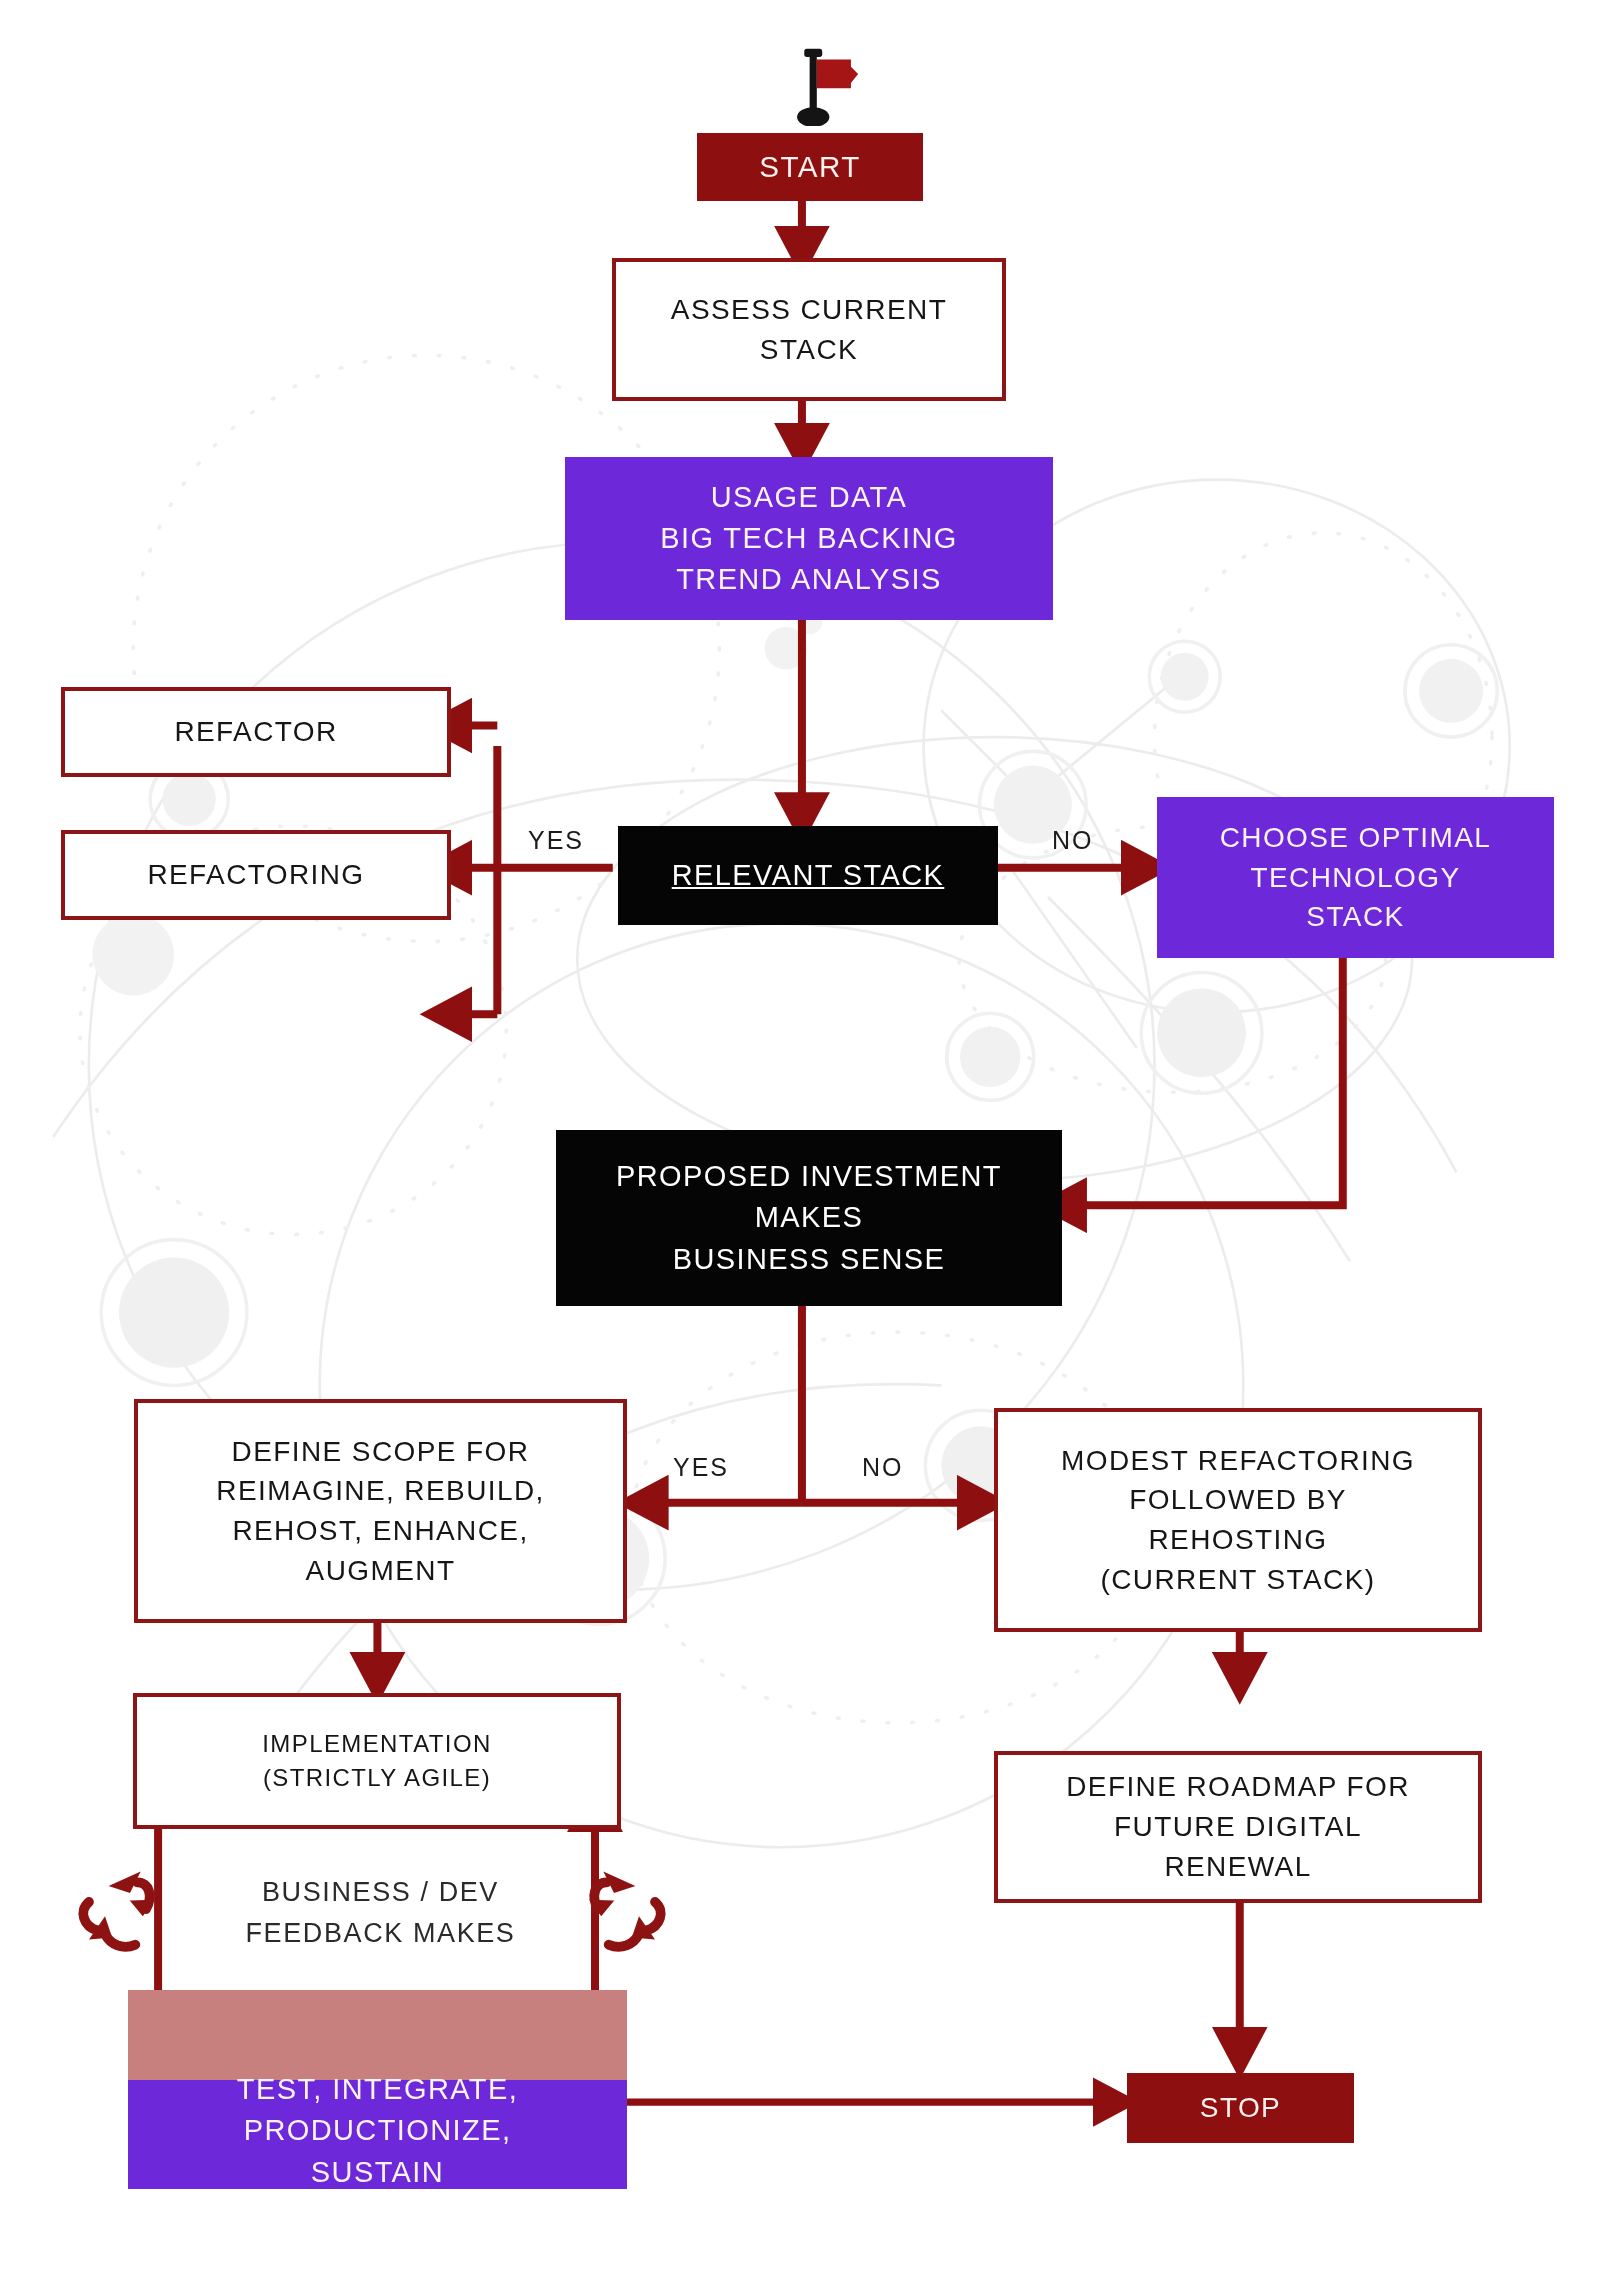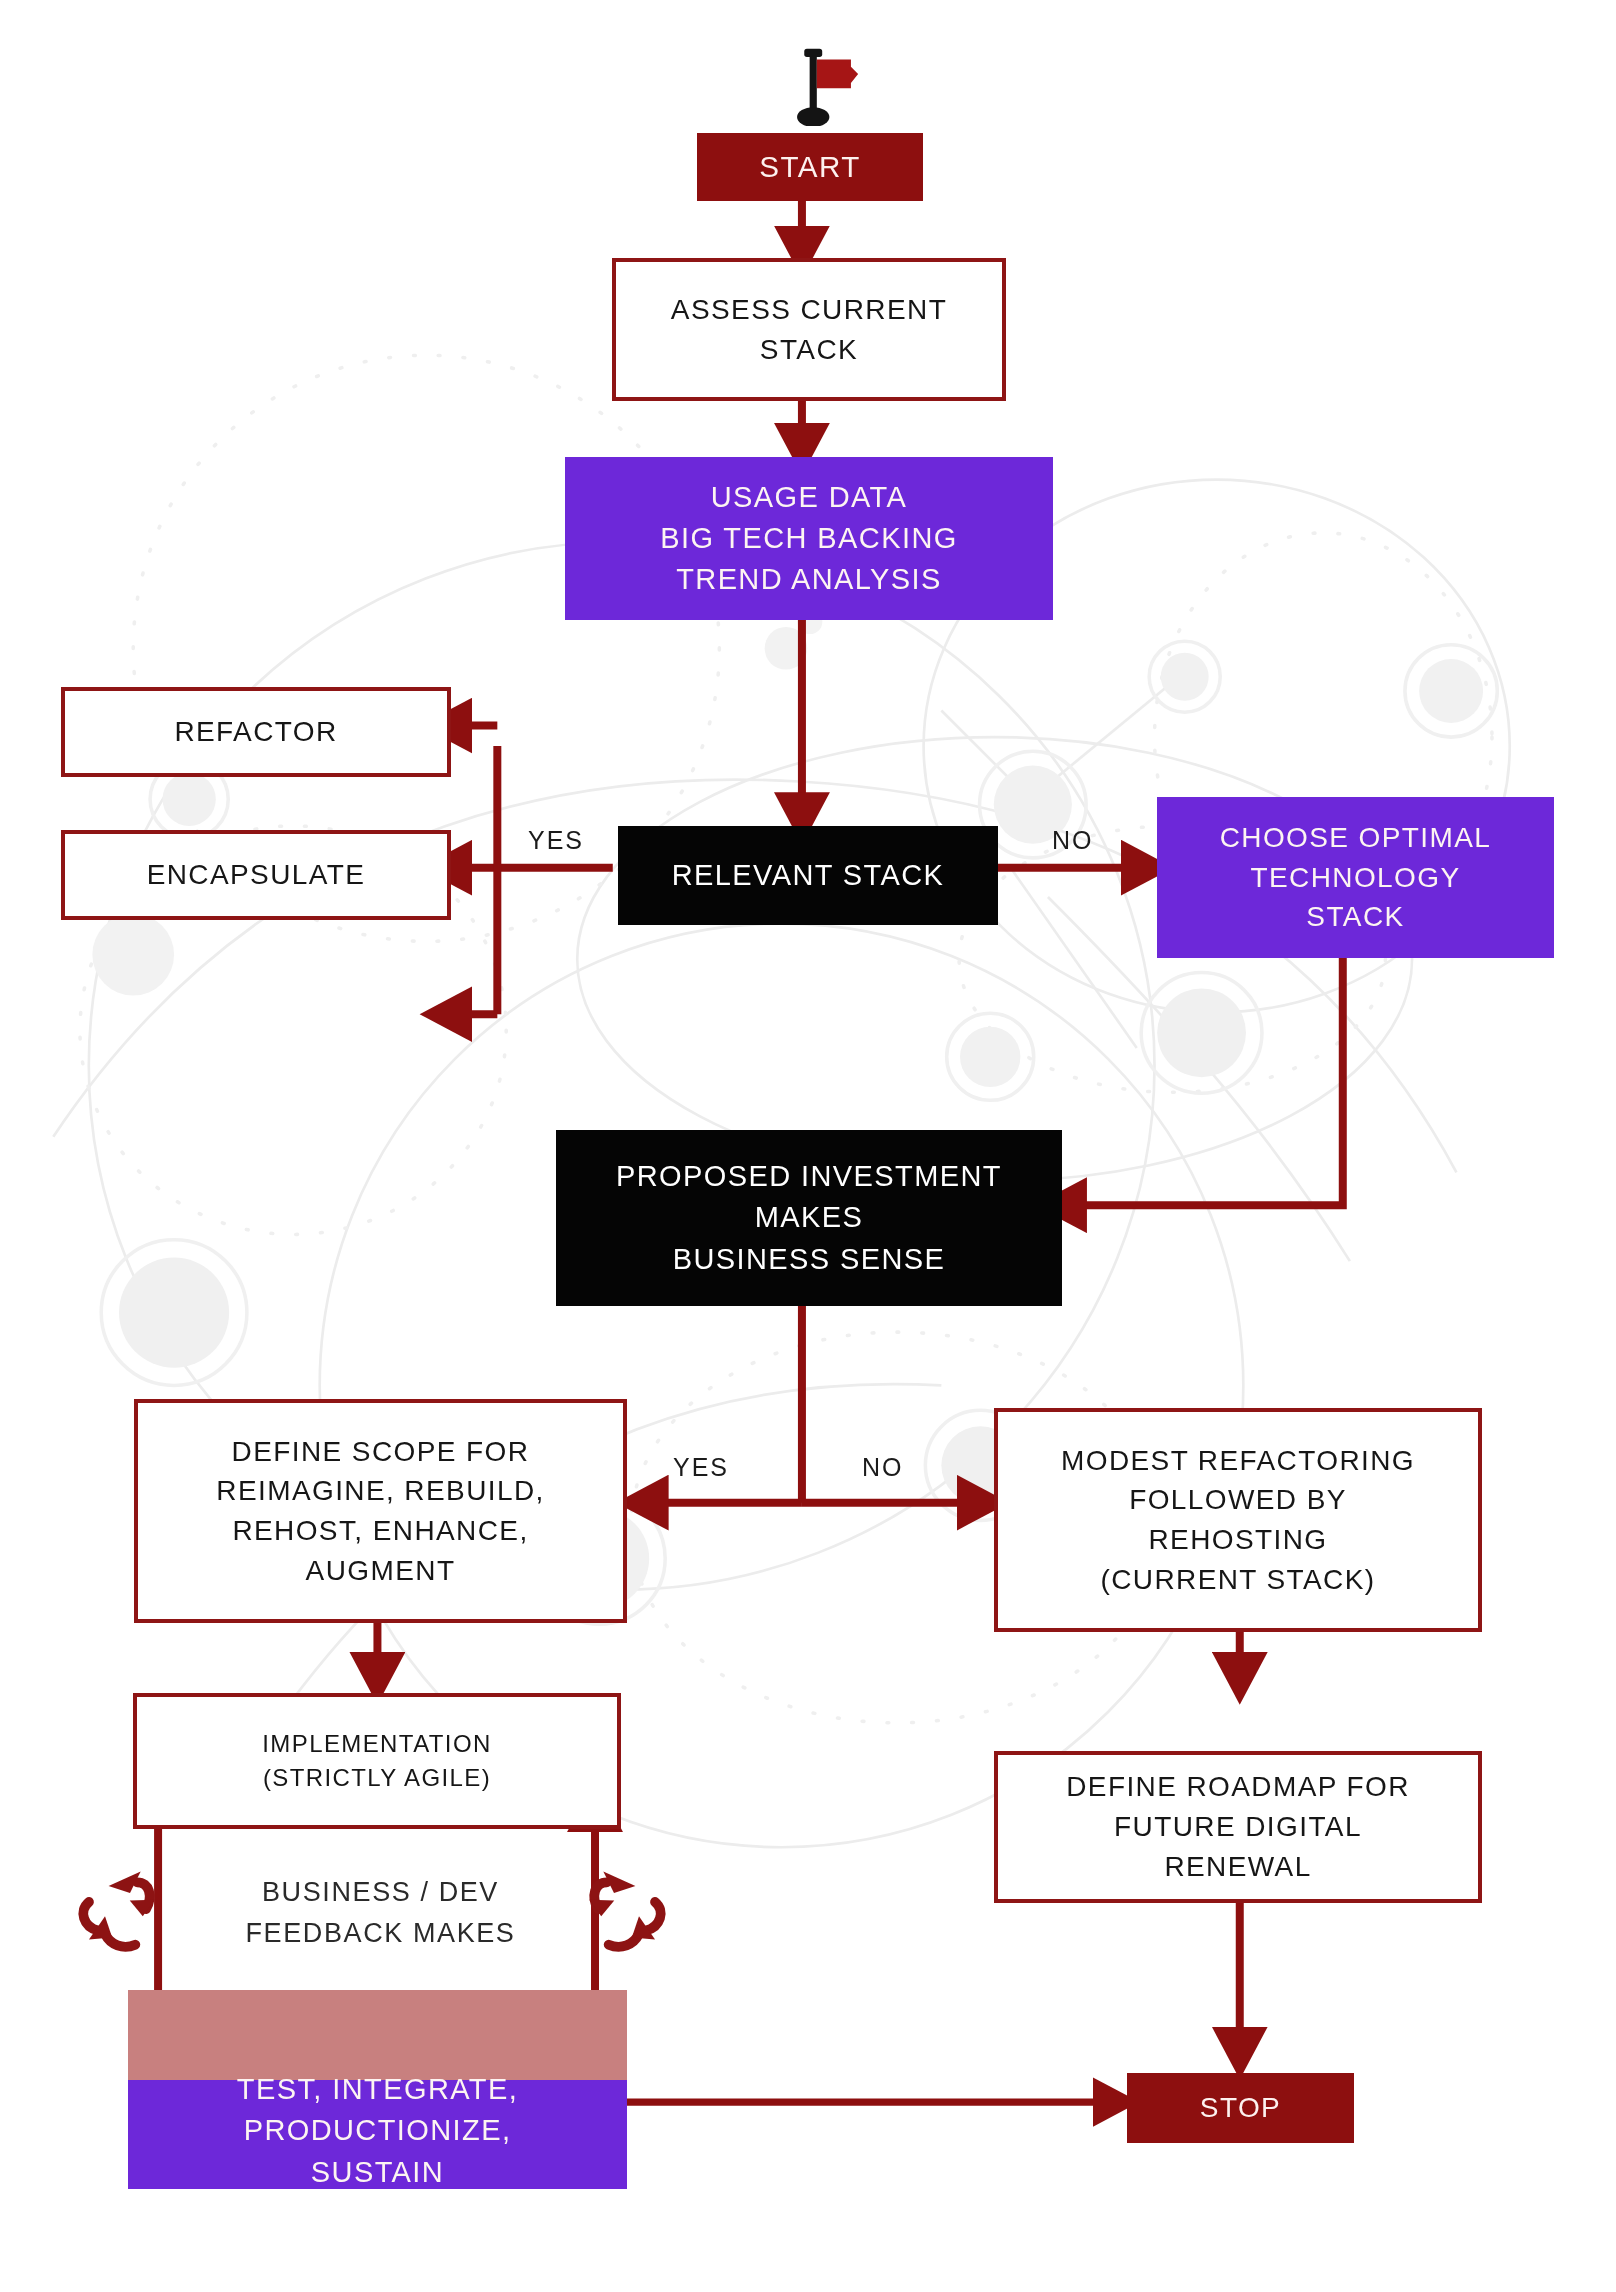--- a/index.html
+++ b/index.html
@@ -195,25 +195,25 @@
       <span class="txt">USAGE DATA
 BIG TECH BACKING
 TREND ANALYSIS</span>
     </div>
 
     <div class="node n-outline" style="left:61px; top:687px; width:390px; height:90px; font-size:28px;">
       <span class="txt">REFACTOR</span>
     </div>
 
     <div class="node n-outline" style="left:61px; top:830px; width:390px; height:90px; font-size:28px;">
-      <span class="txt">ENCAPSULATE</span>
-    </div>
-
-
-    <div class="node n-black" style="left:618px; top:826px; width:380px; height:99px; font-size:29px;">
+      <span class="txt">REFACTORING</span>
+    </div>
+
+
+    <div class="node n-black" style="left:618px; top:826px; width:380px; height:99px; font-size:29px;text-decoration:underline;">
       <span class="txt">RELEVANT STACK</span>
     </div>
 
     <div class="node n-pink" style="left:1157px; top:797px; width:397px; height:161px; font-size:28px;">
       <span class="txt">CHOOSE OPTIMAL
 TECHNOLOGY
 STACK</span>
     </div>
 
     <div class="node n-black" style="left:556px; top:1130px; width:506px; height:176px; font-size:29px;">

